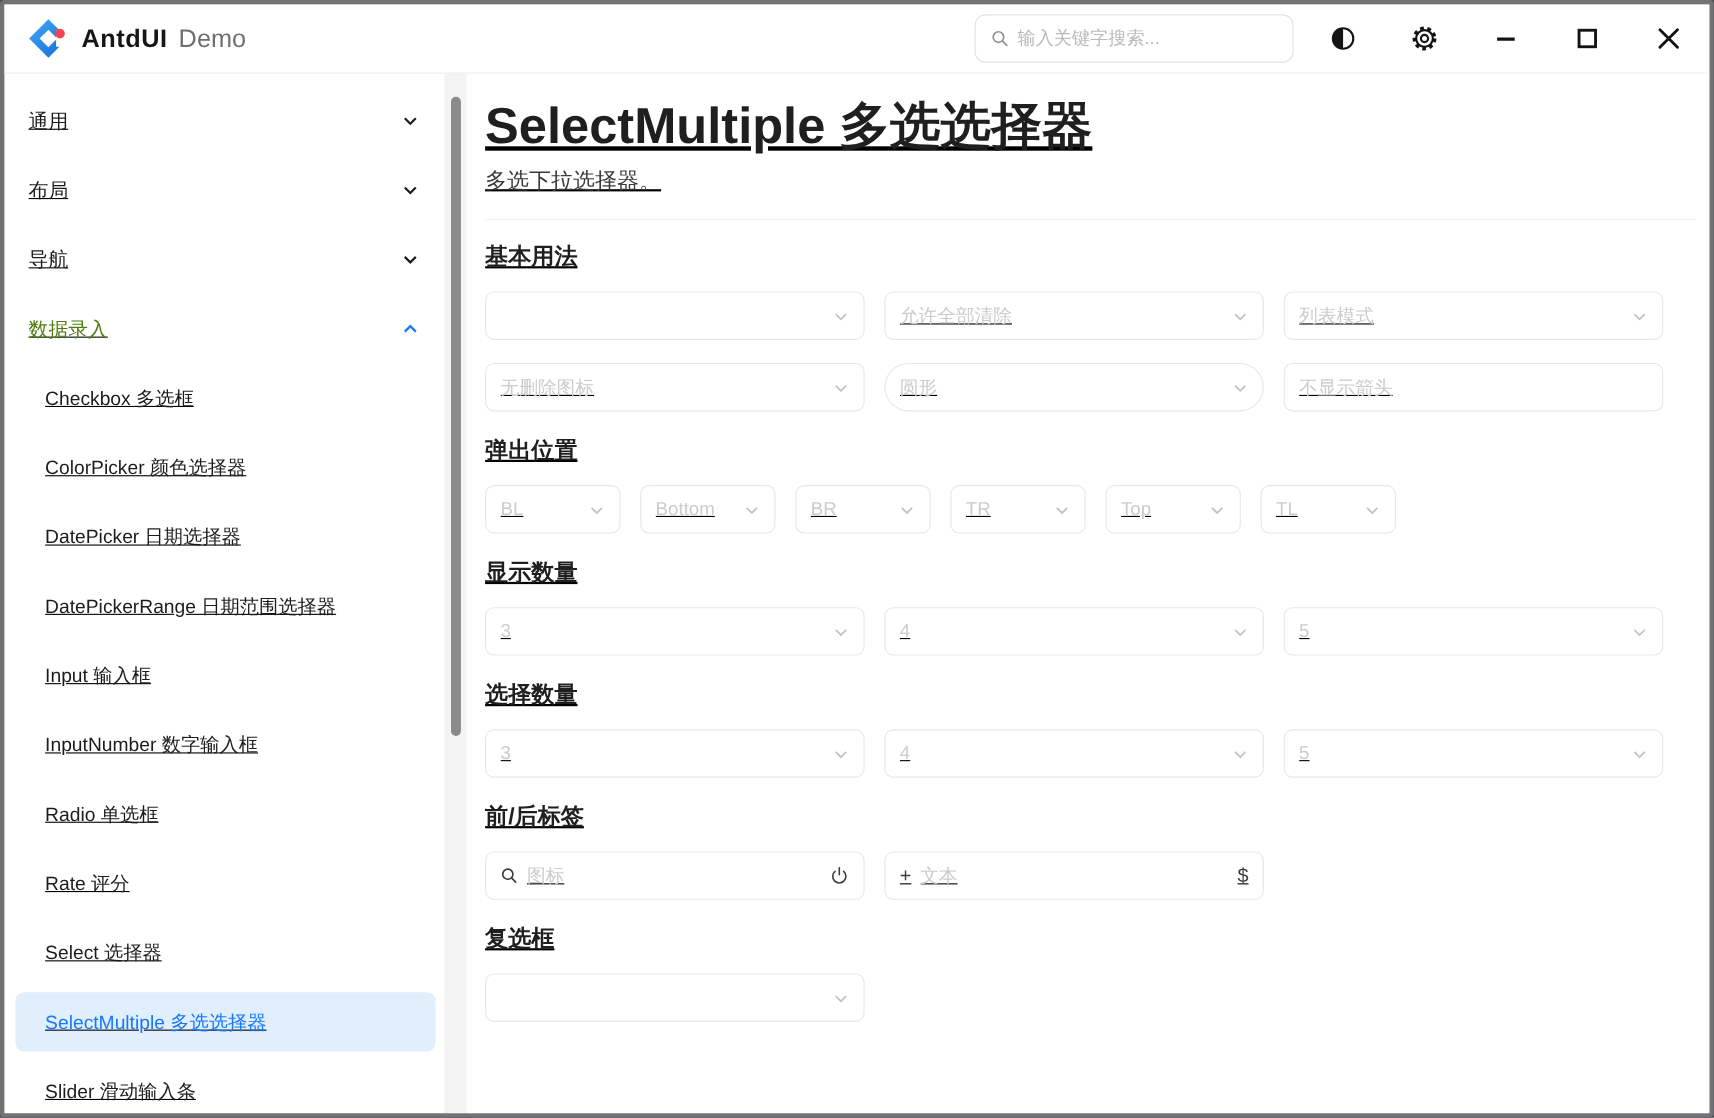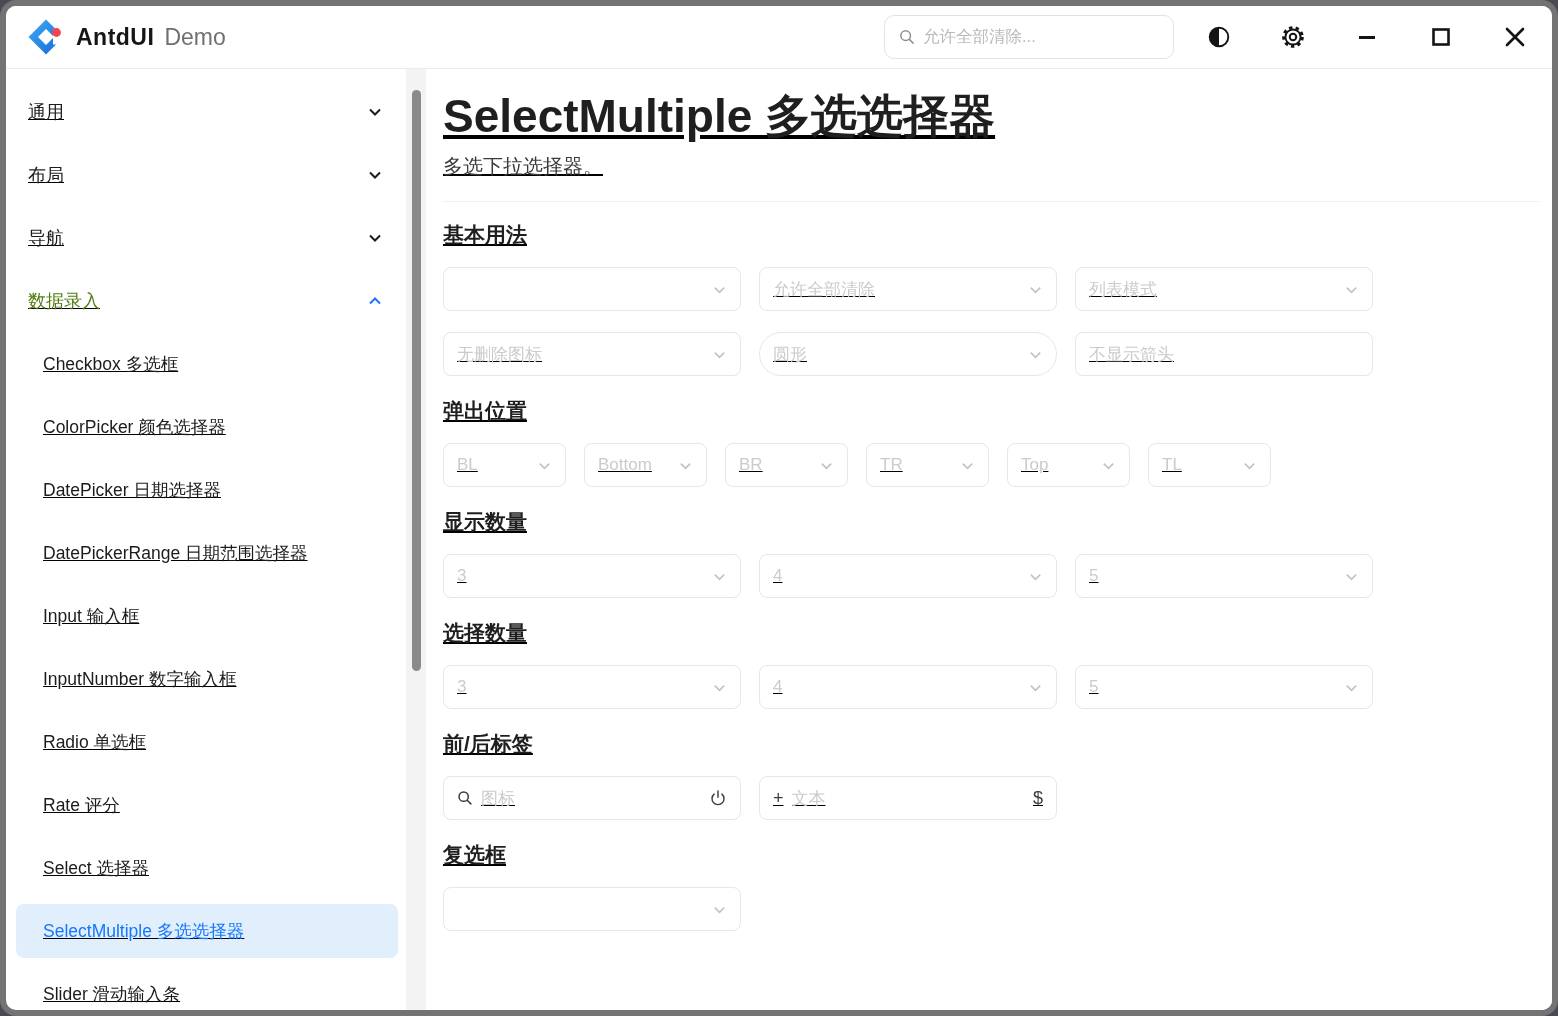--- a/index.html
+++ b/index.html
@@ -1,19 +1,19 @@
 <!DOCTYPE html>
 <html><head>
 <meta charset="utf-8">
 <style>
   * { box-sizing: border-box; margin: 0; padding: 0; }
   html,body { background:#4a4a52; font-family:"Liberation Sans","DejaVu Sans",sans-serif; }
   .window {
-    width:1558px; height:1016px; background:#fff; border:6px solid #737373;
-    border-radius:16px; overflow:hidden; position:relative; display:flex; flex-direction:column;
+    width:1558px; height:1016px; background:#fff; border:4px solid #737373;
+    border-radius:4px; overflow:hidden; position:relative; display:flex; flex-direction:column;
   }
   
   .titlebar { height:63px; flex:0 0 63px; display:flex; align-items:center; padding:0 0 0 20px; border-bottom:1px solid #ececec; background:#fff; }
   .logo { width:40px; height:40px; margin-right:10px; flex:0 0 auto; }
   .app-name { font-size:23px; font-weight:700; color:#161616; letter-spacing:0.5px; }
   .app-mode { font-size:23px; font-weight:400; color:#6f6f6f; margin-left:10px; }
   .tb-spacer { flex:1; }
   .searchbox { width:290px; height:44px; border:1px solid #e2e2e2; border-radius:10px; display:flex; align-items:center; padding:0 14px; background:#fff; }
   .searchbox .ph { color:#b9b9b9; font-size:16.5px; margin-left:8px; white-space:nowrap; overflow:hidden; }
   .tb-icons { display:flex; align-items:center; height:100%; margin-left:8px; }
@@ -29,21 +29,21 @@
   .g-chev { display:flex; }
   .scroll-track { width:20px; flex:0 0 20px; background:#f3f3f3; position:relative; }
   .scroll-thumb { position:absolute; left:6px; top:21px; width:9px; height:581px; border-radius:5px; background:#8a8a8a; }
   
   .main { flex:1; padding:20px 13px 0 17px; overflow:hidden; background:#fff; }
   .page-title { font-size:46px; font-weight:600; color:#1f1f1f; line-height:1.18; }
   .page-sub { font-size:20px; color:#3a3a3a; margin-top:10px; }
   .divider { height:1px; background:#f0f0f0; margin-top:21px; }
   .section-title { font-size:21px; font-weight:700; color:#1f1f1f; margin:19px 0 18px 0; }
   .row { display:flex; gap:18px; margin-bottom:21px; }
-  .sel { width:298px; height:44px; border:1px solid #e7e7e7; border-radius:8px; background:#fff; display:flex; align-items:center; padding:0 13px; font-size:17px; color:#cbcbcb; }
+  .sel { width:345px; height:44px; border:1px solid #e7e7e7; border-radius:8px; background:#fff; display:flex; align-items:center; padding:0 13px; font-size:17px; color:#cbcbcb; }
   .sel .txt { flex:1; white-space:nowrap; overflow:hidden; }
   .sel.small { width:123px; }
   .sel.pill { border-radius:22px; }
   .affix-dark { color:#3c3c3c; font-size:18px; }
   .prefix { margin-right:8px; display:flex; align-items:center; }
   .suffix { margin-left:8px; display:flex; align-items:center; }
   svg { display:block; }
 </style>
 </head>
 <body>
@@ -65,21 +65,21 @@
     </svg>
     <span class="app-name">AntdUI</span>
     <span class="app-mode">Demo</span>
     <div class="tb-spacer"></div>
 
     <div class="searchbox">
       <svg width="16" height="16" viewBox="0 0 18 18">
         <circle cx="7.5" cy="7.5" r="5.4" fill="none" stroke="#8f8f8f" stroke-width="1.7"></circle>
         <line x1="11.7" y1="11.7" x2="16" y2="16" stroke="#8f8f8f" stroke-width="1.7" stroke-linecap="round"></line>
       </svg>
-      <span class="ph">允许全部清除...</span>
+      <span class="ph">输入关键字搜索...</span>
     </div>
 
     <div class="tb-icons">
       <div class="tb-btn">
         <svg width="24" height="24" viewBox="0 0 24 24">
           <circle cx="12" cy="12" r="9.3" fill="none" stroke="#141414" stroke-width="1.9"></circle>
           <path d="M12 2.7 A9.3 9.3 0 0 0 12 21.3 Z" fill="#141414"></path>
         </svg>
       </div>
       <div class="tb-btn">

